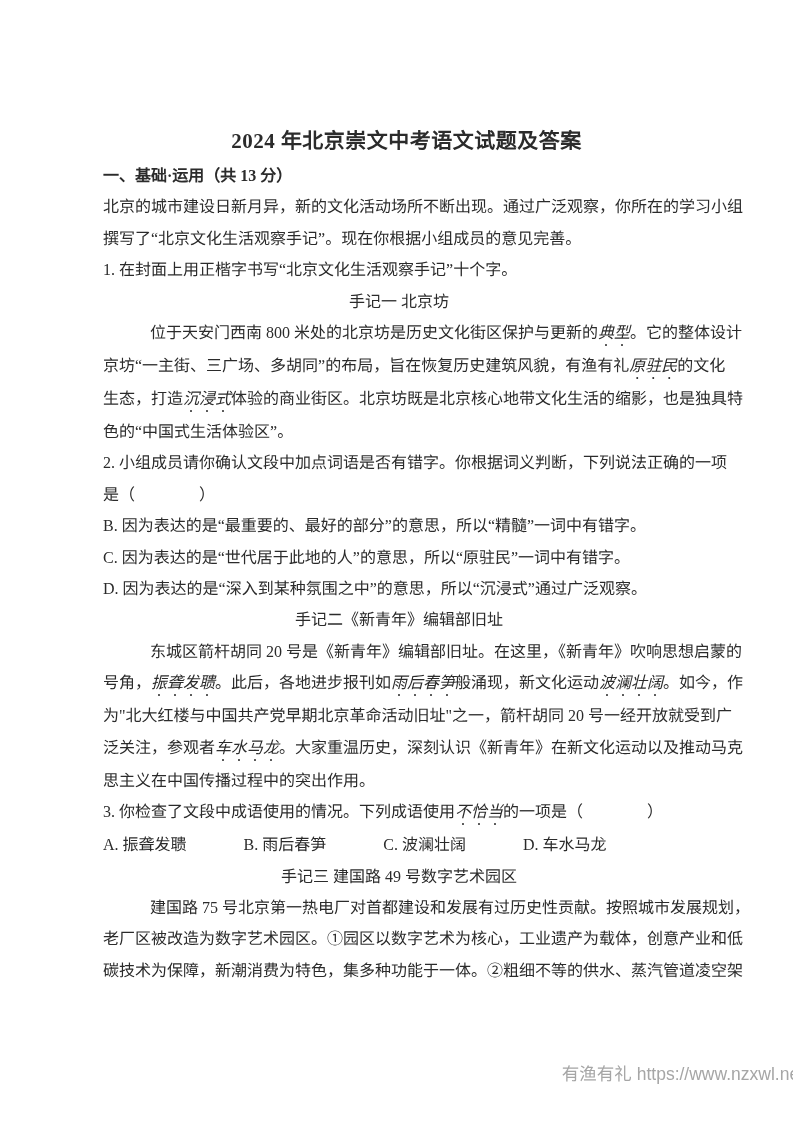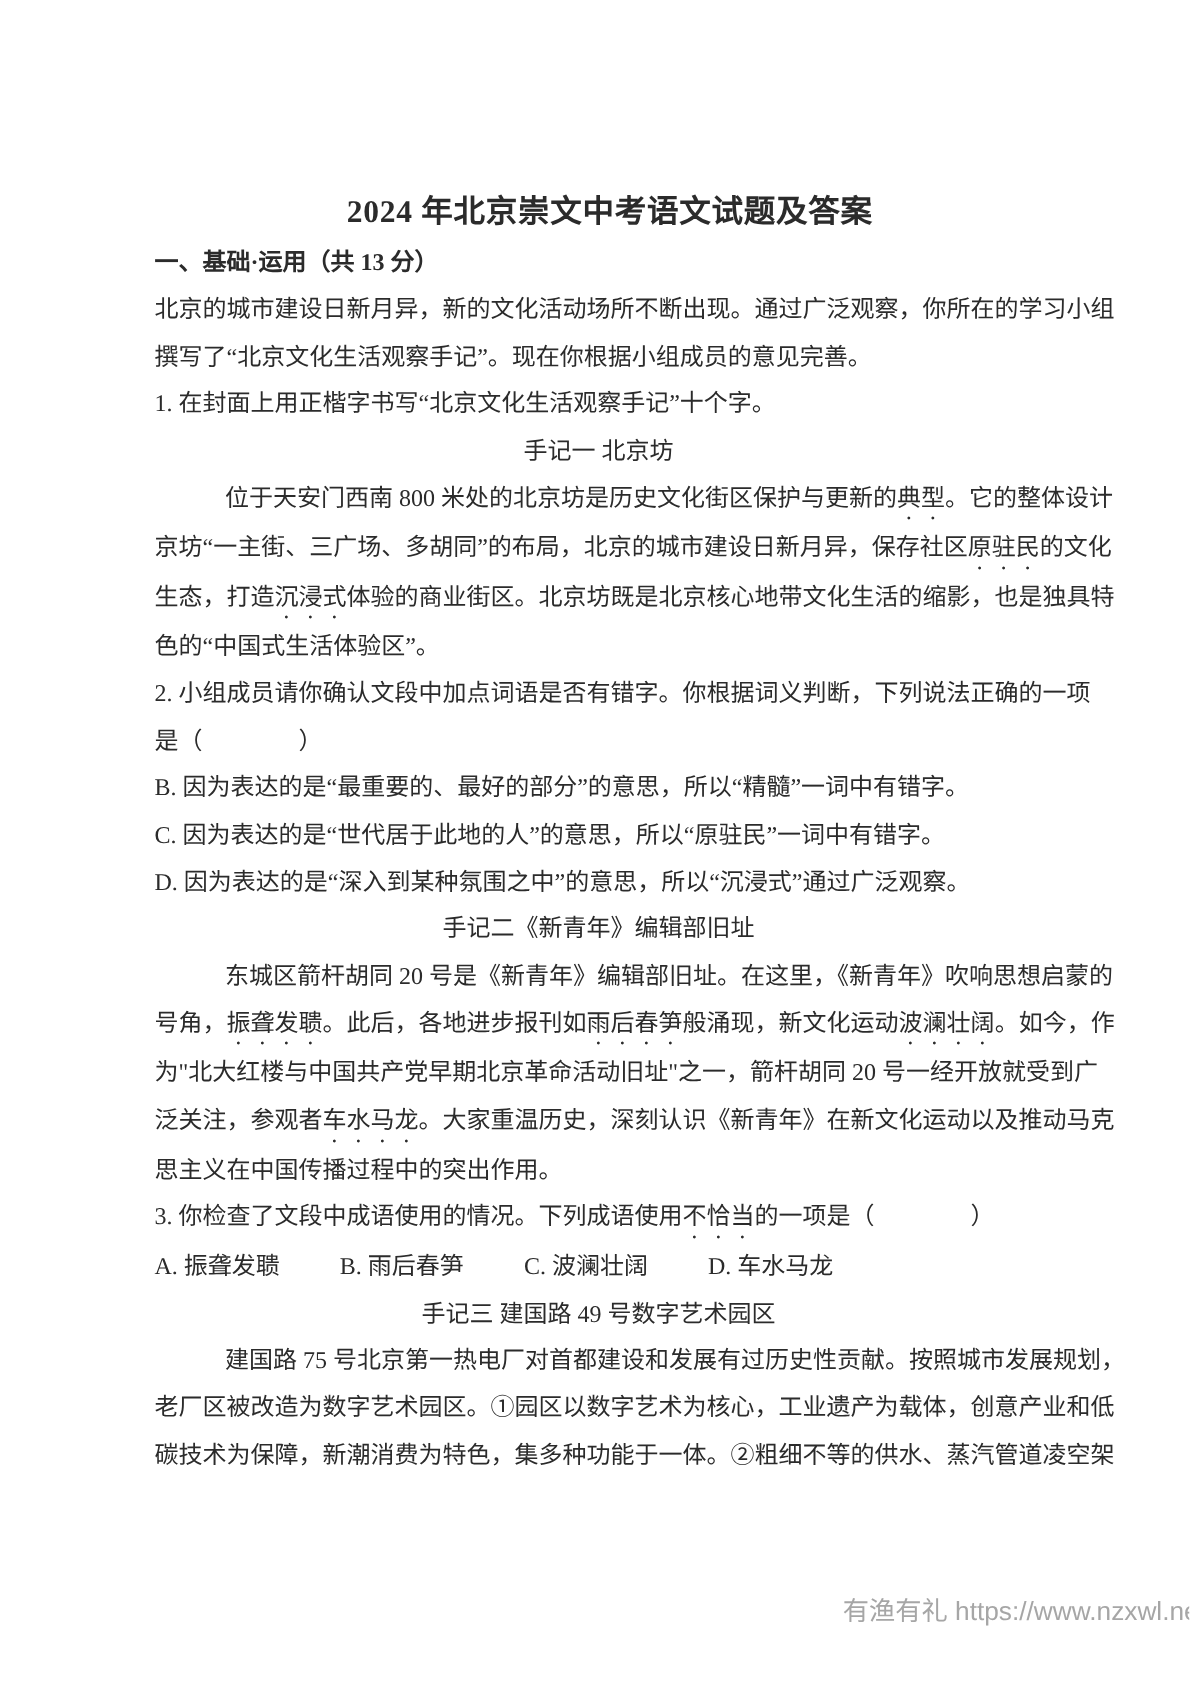--- a/index.html
+++ b/index.html
@@ -41,27 +41,28 @@
     font-size: 16px;
   }
   .center {
     text-align: center;
   }
   .indent {
     text-indent: 47px;
   }
   .options {
     display: flex;
-    gap: 40px;
+    gap: 57px;
   }
   .em {
     -webkit-text-emphasis: filled dot #2b2b2b;
     -webkit-text-emphasis-position: under right;
     text-emphasis: filled dot #2b2b2b;
     text-emphasis-position: under right;
+    font-style: italic;
   }
   .footer {
     position: absolute;
     top: 1062px;
     left: 0;
     width: 100%;
     text-align: right;
     font-family: "Liberation Sans", "DejaVu Sans", sans-serif;
     font-size: 17.5px;
     line-height: 24px;
@@ -74,21 +75,21 @@
 
 <div class="page" style="color: rgb(43, 43, 43); background: rgb(255, 255, 255);">
   <h1 class="title">2024 年北京崇文中考语文试题及答案</h1>
   <div class="lines">
       <p class="line heading"><span>一、基础·运用（共 13 分）</span></p>
       <p class="line body"><span>北京的城市建设日新月异，新的文化活动场所不断出现。通过广泛观察，你所在的学习小组</span></p>
       <p class="line body"><span>撰写了“北京文化生活观察手记”。现在你根据小组成员的意见完善。</span></p>
       <p class="line body"><span>1. 在封面上用正楷字书写“北京文化生活观察手记”十个字。</span></p>
       <p class="line center"><span>手记一 北京坊</span></p>
       <p class="line indent"><span>位于天安门西南 800 米处的北京坊是历史文化街区保护与更新的</span><span class="em">典型</span><span>。它的整体设计</span></p>
-      <p class="line body"><span>京坊“一主街、三广场、多胡同”的布局，北京的城市建设日新月异，保存社区</span><span class="em">原驻民</span><span>的文化</span></p>
+      <p class="line body"><span>京坊“一主街、三广场、多胡同”的布局，旨在恢复历史建筑风貌，有渔有礼</span><span class="em">原驻民</span><span>的文化</span></p>
       <p class="line body"><span>生态，打造</span><span class="em">沉浸式</span><span>体验的商业街区。北京坊既是北京核心地带文化生活的缩影，也是独具特</span></p>
       <p class="line body"><span>色的“中国式生活体验区”。</span></p>
       <p class="line body"><span>2. 小组成员请你确认文段中加点词语是否有错字。你根据词义判断，下列说法正确的一项</span></p>
       <p class="line body"><span>是（　　　　）</span></p>
       <p class="line body"><span>B. 因为表达的是“最重要的、最好的部分”的意思，所以“精髓”一词中有错字。</span></p>
       <p class="line body"><span>C. 因为表达的是“世代居于此地的人”的意思，所以“原驻民”一词中有错字。</span></p>
       <p class="line body"><span>D. 因为表达的是“深入到某种氛围之中”的意思，所以“沉浸式”通过广泛观察。</span></p>
       <p class="line center"><span>手记二《新青年》编辑部旧址</span></p>
       <p class="line indent"><span>东城区箭杆胡同 20 号是《新青年》编辑部旧址。在这里，《新青年》吹响思想启蒙的</span></p>
       <p class="line body"><span>号角，</span><span class="em">振聋发聩</span><span>。此后，各地进步报刊如</span><span class="em">雨后春笋</span><span>般涌现，新文化运动</span><span class="em">波澜壮阔</span><span>。如今，作</span></p>

